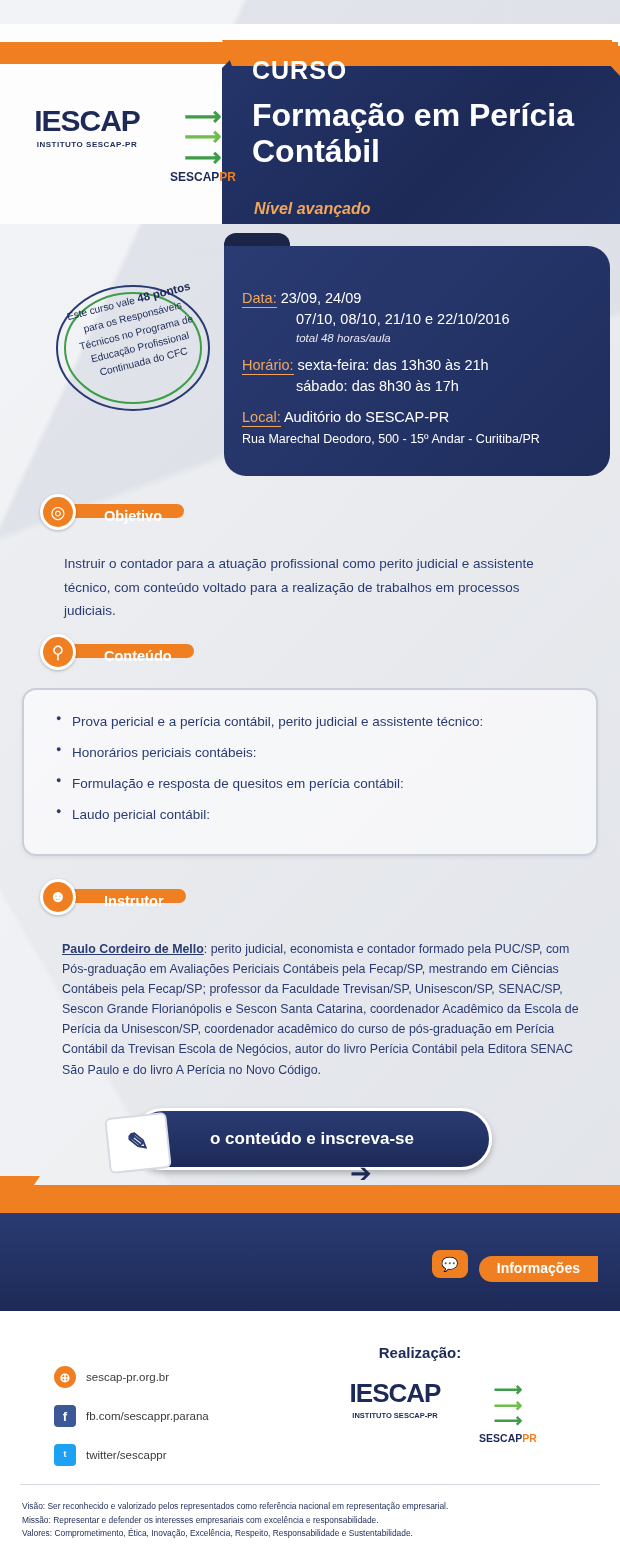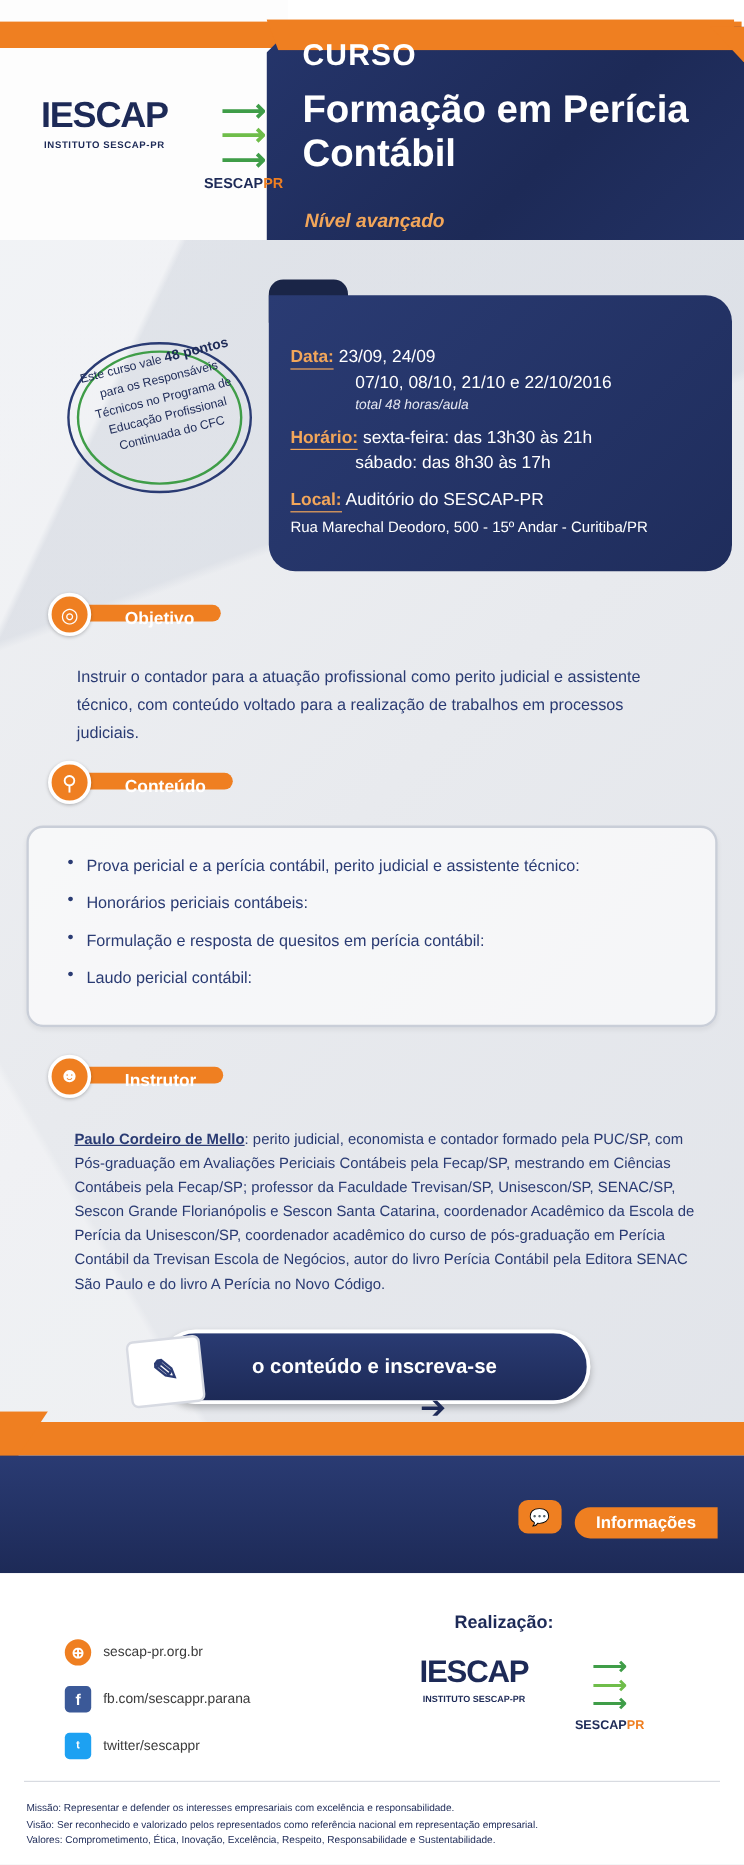--- a/index.html
+++ b/index.html
@@ -25,20 +25,21 @@
       linear-gradient(60deg, rgba(255,255,255,0.35) 0 25%, rgba(255,255,255,0) 25.5% 55%),
       linear-gradient(160deg, rgba(210,215,224,0.5) 0 30%, rgba(255,255,255,0) 30.5%);
     pointer-events: none;
   }
 
   
   .header {
     position: relative;
     height: 156px;
     background: #ffffff;
+    margin-top: 24px;
   }
   .header-white {
     position: absolute; left: 0; top: 0; width: 240px; height: 200px;
     background: #fdfdfd;
   }
   .hdr-orange {
     position: absolute; left: 0; top: 18px; width: 618px; height: 22px;
     background: #ef7f21;
   }
   .hdr-navy {
@@ -87,21 +88,21 @@
     background: linear-gradient(135deg, #2a3b73 0%, #1f2d5c 100%);
     border-radius: 0 22px 22px 22px;
   }
   .info-fold {
     position: absolute; left: 224px; top: 233px; width: 66px; height: 36px;
     background: #1a2547;
     border-radius: 12px 12px 0 0;
   }
   .info-rows { position: absolute; left: 18px; top: 42px; right: 12px; color:#fff; }
   .row { margin-bottom: 4px; font-size: 14.5px; line-height: 1.45; }
-  .lbl { color:#f2a65a; font-weight: bold; border-bottom: 1px solid #f2a65a; padding-bottom:1px;}
+  .lbl { color:#f2a65a; font-weight: normal; border-bottom: 1px solid #f2a65a; padding-bottom:1px;}
   .val { color:#ffffff; }
   .val-ind { display:block; margin-left: 54px; }
   .small-it { font-size: 11.5px; font-style: italic; color:#e6e8f2; display:block; margin-left:54px;}
   .row-local { margin-top: 10px; }
   .local-line2 { display:block; font-size: 12.5px; margin-top:2px;}
 
   
   .seal {
     position: absolute; left: 48px; top: 262px; width: 170px; height: 175px;
   }
@@ -380,17 +381,17 @@
     <div class="chev">
         <span>⟶</span>
         <span>⟶</span>
         <span>⟶</span>
       </div>
     <div class="txt"><span>SESCAP</span><i>PR</i></div>
   </div>
 
   <div class="divider"></div>
   <div class="mission">
+    <div>Visão: Ser reconhecido e valorizado pelos representados como referência nacional em representação empresarial.</div>
     <div>Missão: Representar e defender os interesses empresariais com excelência e responsabilidade.</div>
-    <div>Visão: Ser reconhecido e valorizado pelos representados como referência nacional em representação empresarial.</div>
     <div>Valores: Comprometimento, Ética, Inovação, Excelência, Respeito, Responsabilidade e Sustentabilidade.</div>
   </div>
 </div>
 
 </body></html>

